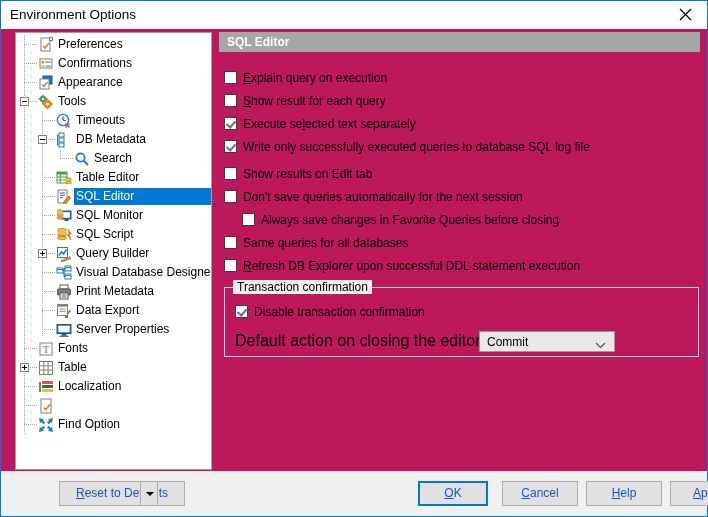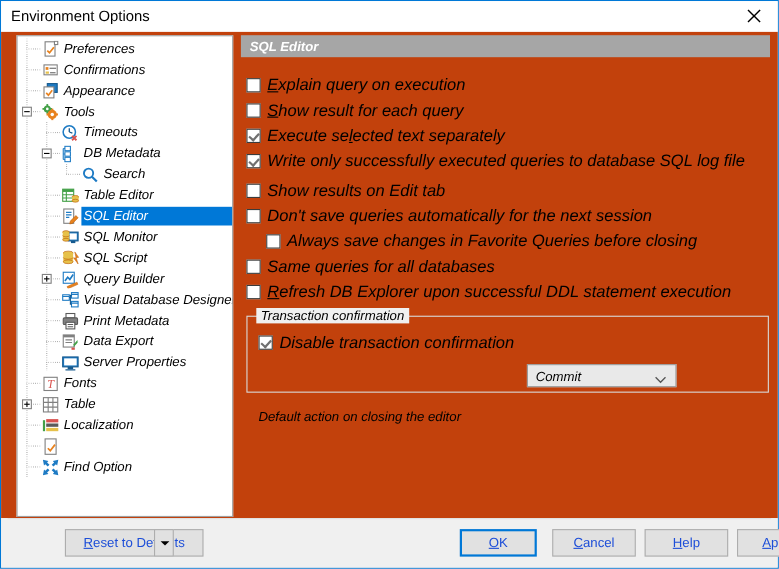--- a/index.html
+++ b/index.html
@@ -53,22 +53,21 @@
     justify-content: center;
   }
   .close-btn svg { display:block; }
 
   
   .body-area {
     position: absolute;
     left: 0; top: 28px;
     width: 706px;
     height: 442px;
-    background: #c2410c;
-    font-style: italic;
+    background: #be185d;
   }
 
   
   .tree-panel {
     position: absolute;
     left: 14px;
     top: 3px;
     width: 197px;
     height: 438px;
     box-sizing: border-box;
@@ -200,21 +199,21 @@
     width: 4px;
     height: 7px;
     border: solid #707070;
     border-width: 0 2px 2px 0;
     transform: rotate(42deg);
   }
   .cb-label {
     position: absolute;
     left: 19px;
     top: 0px;
-    font-size: 15px;
+    font-size: 12px;
     line-height: 16px;
     white-space: nowrap;
   }
   .acc { text-decoration: underline; }
 
   
   .groupbox {
     position: absolute;
     left: 5px;
     top: 255px;
@@ -229,24 +228,23 @@
     top: -8px;
     background: #f0f0f0;
     padding: 0 4px;
     font-size: 12px;
     line-height: 14px;
     color: #000;
     white-space: nowrap;
   }
   .gb-label {
     position: absolute;
-    font-size: 12px;
+    font-size: 16px;
     line-height: 16px;
     white-space: nowrap;
-    margin-top: 38px;
   }
   .combo {
     position: absolute;
     left: 254px;
     top: 43px;
     width: 136px;
     height: 21px;
     box-sizing: border-box;
     border: 1px solid #9a9a9a;
     background: #e9e9e9;

